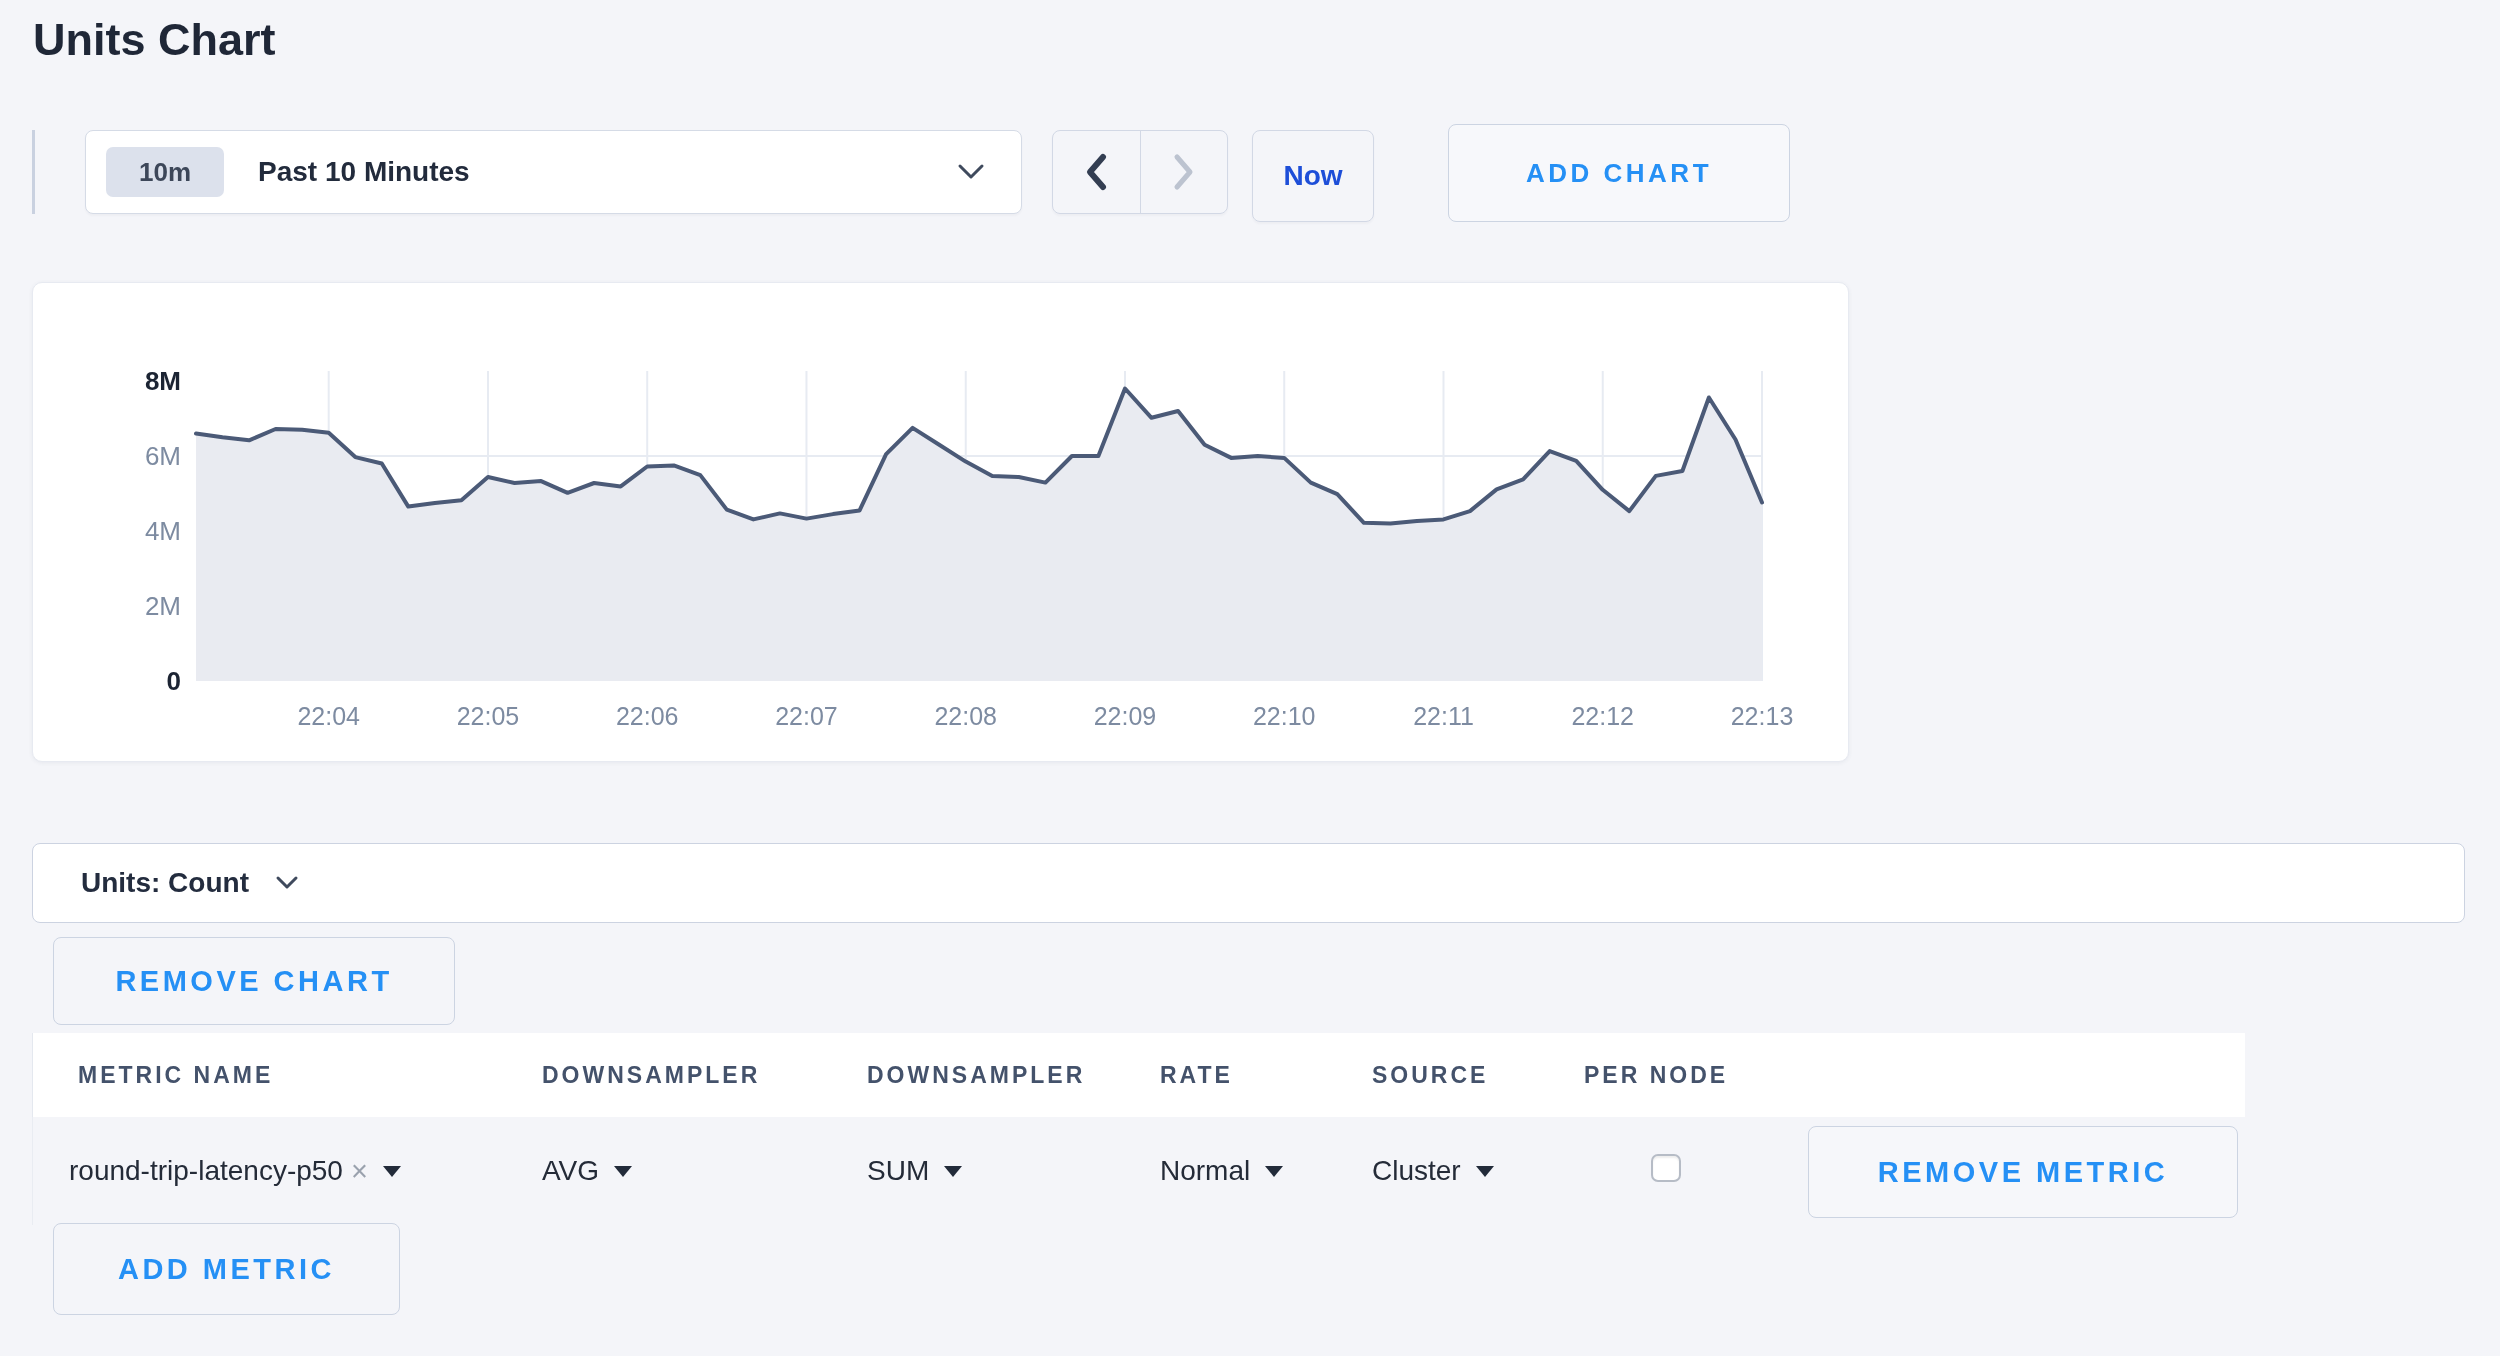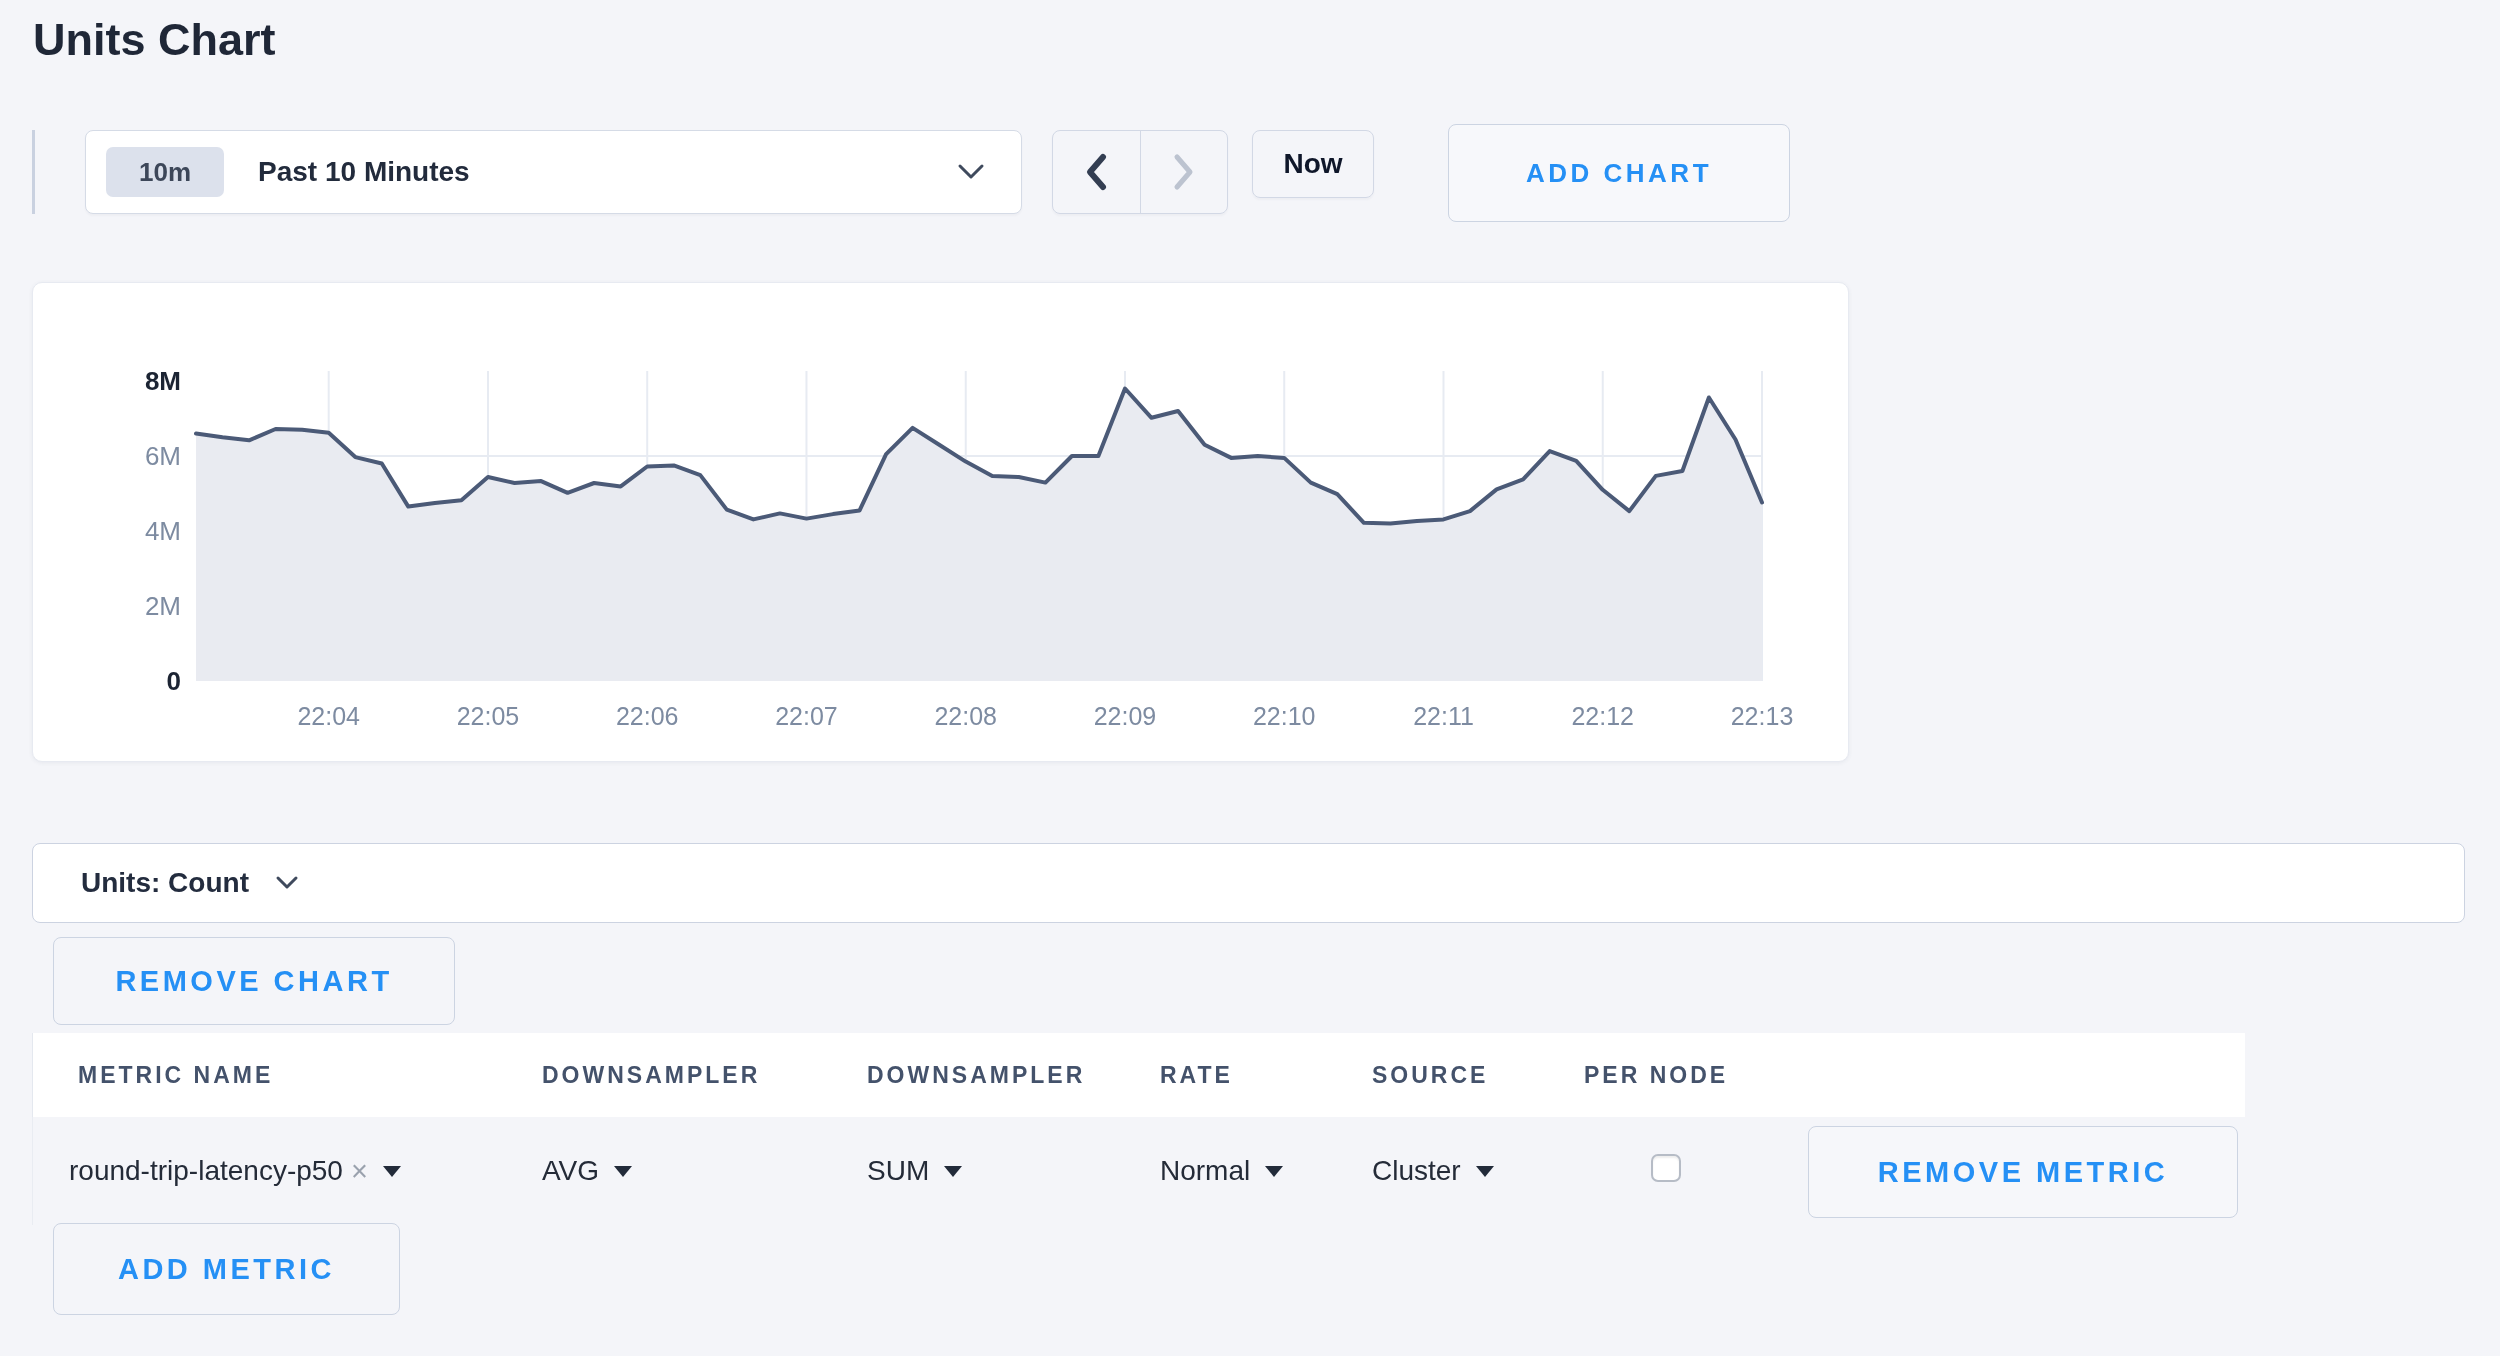--- a/index.html
+++ b/index.html
@@ -45,24 +45,24 @@
   .nav-group{
     left:1052px;top:130px;width:176px;height:84px;
     border:1px solid #d2d8e5;border-radius:8px;background:transparent;
     box-sizing:border-box;display:flex;
     box-shadow:0 2px 2px rgba(70,80,110,0.04);
   }
   .nav-cell{flex:1;display:flex;align-items:center;justify-content:center;cursor:pointer;}
   .nav-cell + .nav-cell{border-left:1px solid #d2d8e5;}
 
   .now-btn{
-    left:1252px;top:130px;width:122px;height:68px;
+    left:1252px;top:130px;width:122px;height:92px;
     border:1px solid #d2d8e5;border-radius:8px;
     box-sizing:border-box;display:flex;align-items:center;justify-content:center;
-    font-size:28px;font-weight:700;color:#0f172a;cursor:pointer;
+    font-size:28px;font-weight:700;color:#1d4ed8;cursor:pointer;
     box-shadow:0 2px 2px rgba(70,80,110,0.04);
   }
 
   .btn-outline-blue{
     border:1px solid #ccd4e2;border-radius:8px;background:transparent;
     box-sizing:border-box;display:flex;align-items:center;justify-content:center;
     font-weight:600;color:#2590f5;cursor:pointer;
     letter-spacing:3.5px;
   }
   .add-chart-btn{left:1448px;top:124px;width:342px;height:98px;font-size:26px;background:#f7f8fb;}

